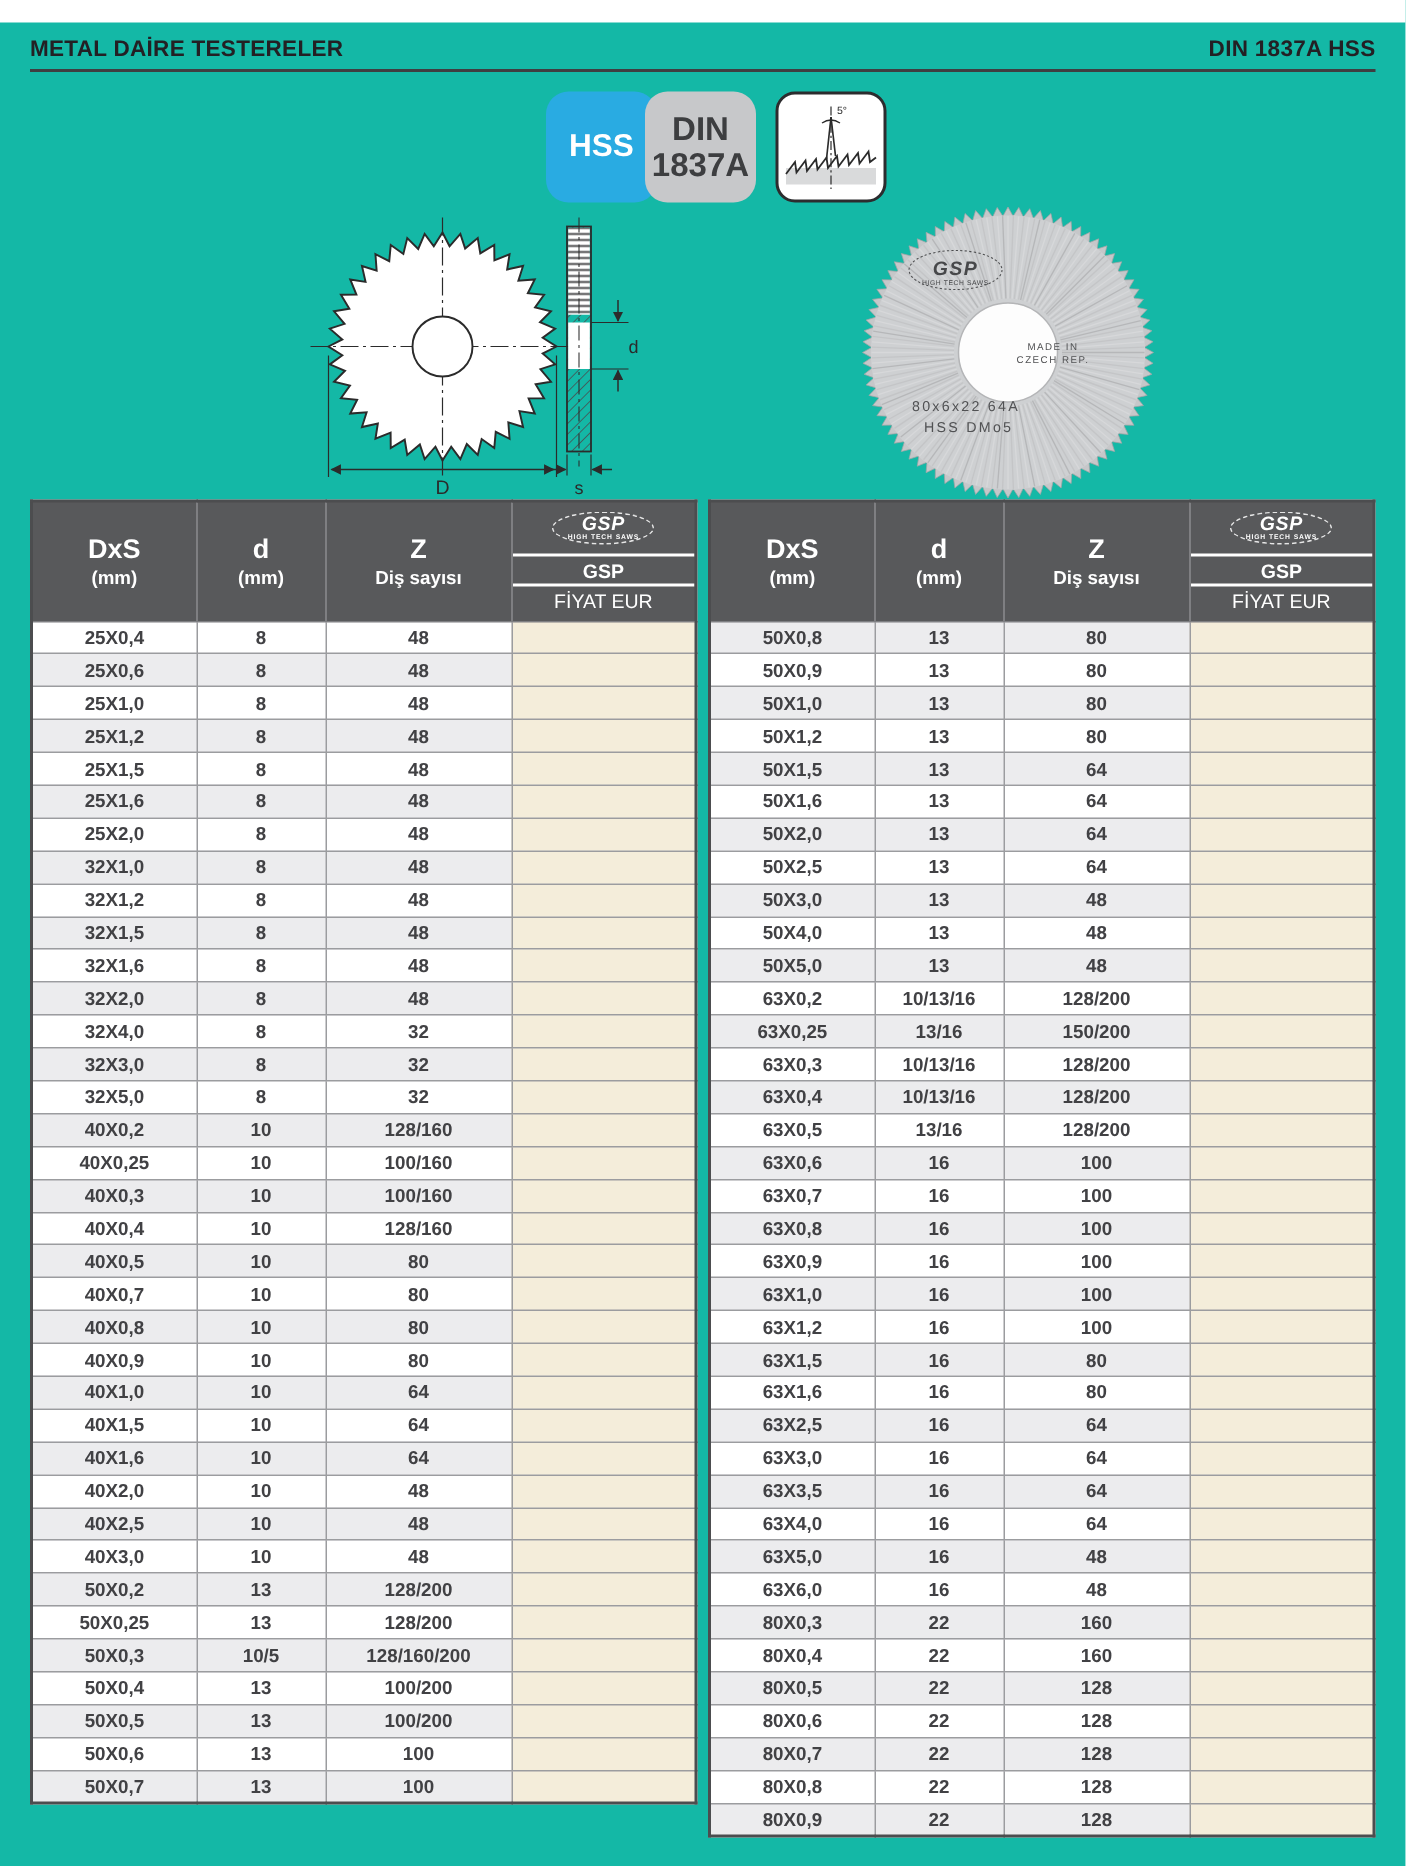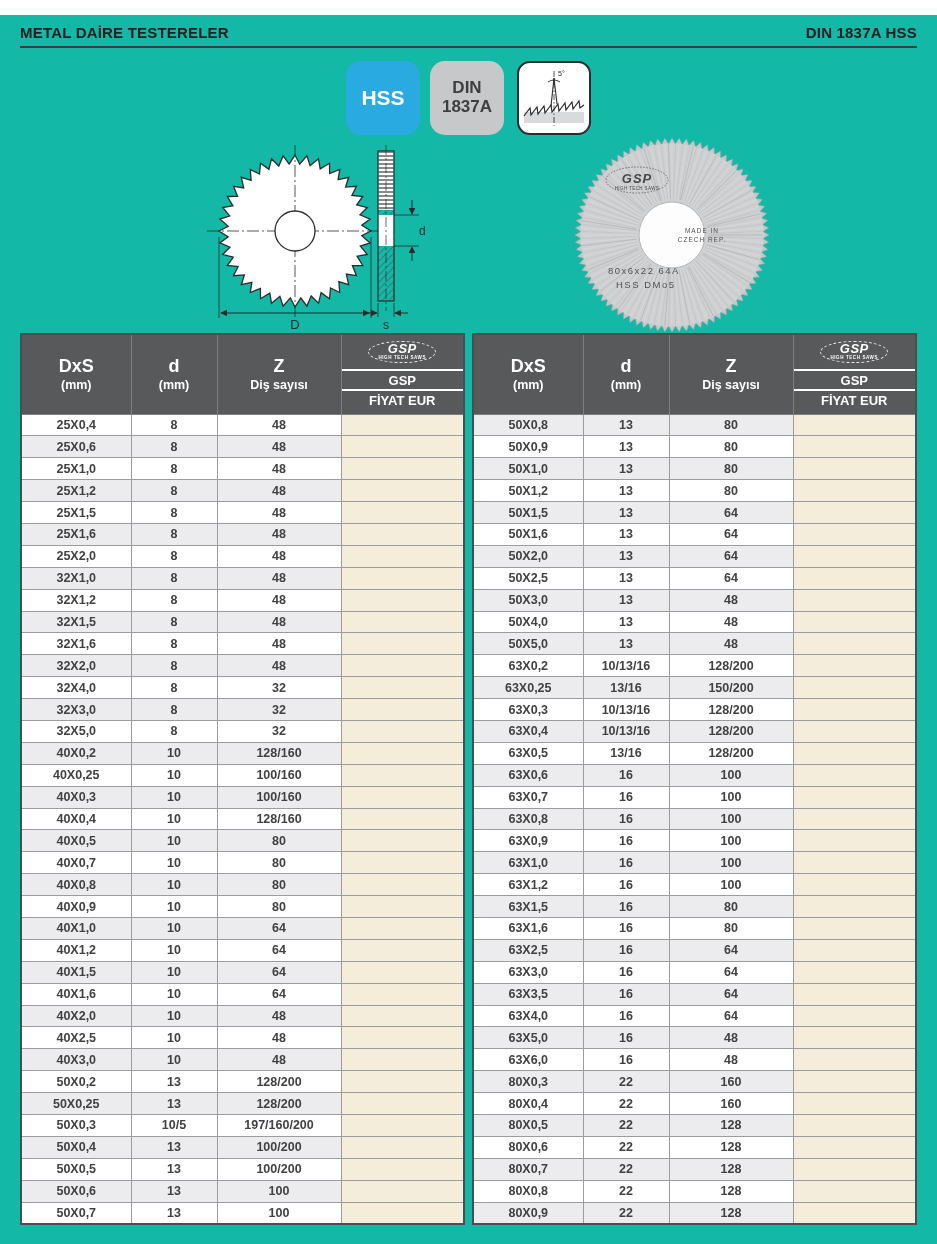--- a/index.html
+++ b/index.html
@@ -12,43 +12,43 @@
     position:relative; width:937px; height:1244px; background:#14b8a6;
     font-family:"Liberation Sans", sans-serif; overflow:hidden;margin-top:15px;
   }
   
   .page-title{position:absolute; left:20px; top:9px; font-size:15px; font-weight:bold; color:#232024; letter-spacing:.2px;}
   .page-code{position:absolute; right:20px; top:9px; font-size:15px; font-weight:bold; color:#232024; letter-spacing:.2px;}
   .title-rule{position:absolute; left:20px; top:31px; width:897px; height:2px; background:#3f3e41;}
   
   .badge{position:absolute; top:46px; width:74px; height:74px; border-radius:15px;
          display:flex; flex-direction:column; align-items:center; justify-content:center;}
-  #badge-hss{left:346px; background:var(--hss-cyan); color:#fff; font-size:21px; font-weight:bold;}
-  #badge-din{left:430px; background:var(--badge-gray); color:#3d3e40; font-size:17px; font-weight:bold; line-height:1.1; text-align:left;}
+  #badge-hss{left:364px; background:var(--hss-cyan); color:#fff; font-size:21px; font-weight:bold;}
+  #badge-din{left:430px; background:var(--badge-gray); color:#3d3e40; font-size:22px; font-weight:bold; line-height:1.1; text-align:left;}
   #badge-angle{left:517px; background:#fff; border:2px solid #2c2c2e; border-radius:13px;}
   #badge-angle svg{width:66px; height:66px;}
   
   #line-drawing{position:absolute; left:185px; top:128px;}
   #blade-photo{position:absolute; left:558px; top:116px;}
   
   .cat-table{position:absolute; top:318px; width:443px; border-collapse:collapse; table-layout:fixed;
              background:#fff; border:2px solid #4c4d4f;}
   #table-left{left:20px;} #table-right{left:472px;}
   .cat-table th,.cat-table td{border:1px solid #9b9c9f; padding:0; text-align:center; vertical-align:middle;}
   .cat-table thead th{background:var(--header-gray); color:#fff; height:80px; border:1px solid #7e7f82;}
   .h-main{font-size:18px; font-weight:bold; line-height:1.05;}
   .h-sub{font-size:12.5px; font-weight:bold; margin-top:2px;}
   th.h-price{background:var(--accent-red); padding:0; vertical-align:top;}
   .ph-logo{height:36px; border-bottom:2px solid #fff; display:flex; align-items:center; justify-content:center;}
   .ring{border:1px dashed rgba(255,255,255,.85); border-radius:50%; padding:1px 9px 2px;
         display:flex; flex-direction:column; align-items:center;}
   .logo-text{font-style:italic; font-weight:bold; font-size:13px; line-height:12px; letter-spacing:.5px;}
   .logo-sub{font-size:4.5px; letter-spacing:.6px; line-height:5px;}
   .ph-brand{height:20px; line-height:20px; border-bottom:2px solid #fff; font-size:13px; font-weight:bold;}
-  .ph-price{height:20px; line-height:20px; font-size:13px; font-weight:bold;}
+  .ph-price{height:20px; line-height:20px; font-size:13px; font-weight:normal;}
   .cat-table tbody td{height:21.9px; font-size:12.5px; font-weight:bold; color:#414144;}
   .cat-table tbody td.c-price{background:var(--price-cream);}
   .alt-even tbody tr:nth-child(even) td:not(.c-price){background:var(--row-alt);}
   .alt-odd  tbody tr:nth-child(odd)  td:not(.c-price){background:var(--row-alt);}
   
   .dim-label{font-family:"Liberation Sans",sans-serif; font-size:13px; fill:#2b2b2b;}
   .dim-small{font-family:"Liberation Sans",sans-serif; font-size:12px; fill:#2b2b2b;}
   .pt{font-family:"Liberation Sans",sans-serif; fill:#515254;}
   .pt-logo{font-size:13px; font-weight:bold; font-style:italic; fill:#47484a; letter-spacing:1px;}
   .pt-tiny{font-size:4.5px; fill:#47484a; letter-spacing:.4px;}
@@ -472,26 +472,20 @@
           <td class="c-z">80</td>
           <td class="c-price"></td>
         </tr>
         <tr>
           <td class="c-dxs">40X1,0</td>
           <td class="c-d">10</td>
           <td class="c-z">64</td>
           <td class="c-price"></td>
         </tr>
         <tr>
-          <td class="c-dxs">40X1,2</td>
-          <td class="c-d">10</td>
-          <td class="c-z">64</td>
-          <td class="c-price"></td>
-        </tr>
-        <tr>
           <td class="c-dxs">40X1,5</td>
           <td class="c-d">10</td>
           <td class="c-z">64</td>
           <td class="c-price"></td>
         </tr>
         <tr>
           <td class="c-dxs">40X1,6</td>
           <td class="c-d">10</td>
           <td class="c-z">64</td>
           <td class="c-price"></td>
@@ -522,21 +516,21 @@
         </tr>
         <tr>
           <td class="c-dxs">50X0,25</td>
           <td class="c-d">13</td>
           <td class="c-z">128/200</td>
           <td class="c-price"></td>
         </tr>
         <tr>
           <td class="c-dxs">50X0,3</td>
           <td class="c-d">10/5</td>
-          <td class="c-z">197/160/200</td>
+          <td class="c-z">128/160/200</td>
           <td class="c-price"></td>
         </tr>
         <tr>
           <td class="c-dxs">50X0,4</td>
           <td class="c-d">13</td>
           <td class="c-z">100/200</td>
           <td class="c-price"></td>
         </tr>
         <tr>
           <td class="c-dxs">50X0,5</td>

